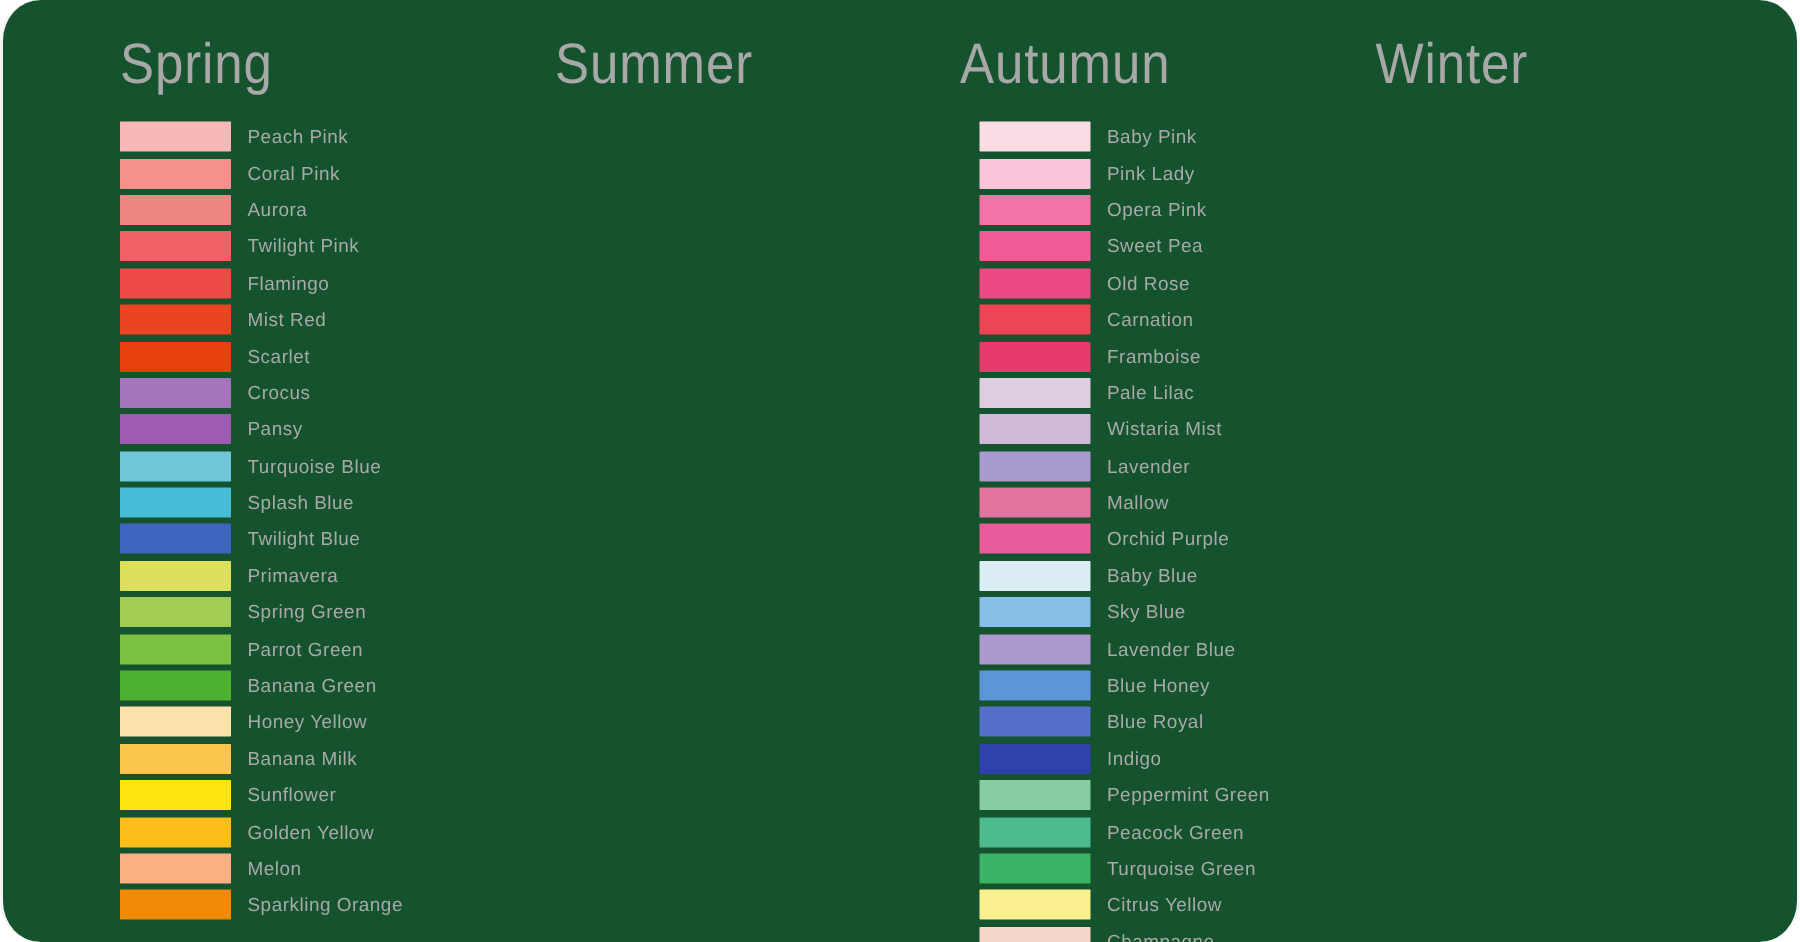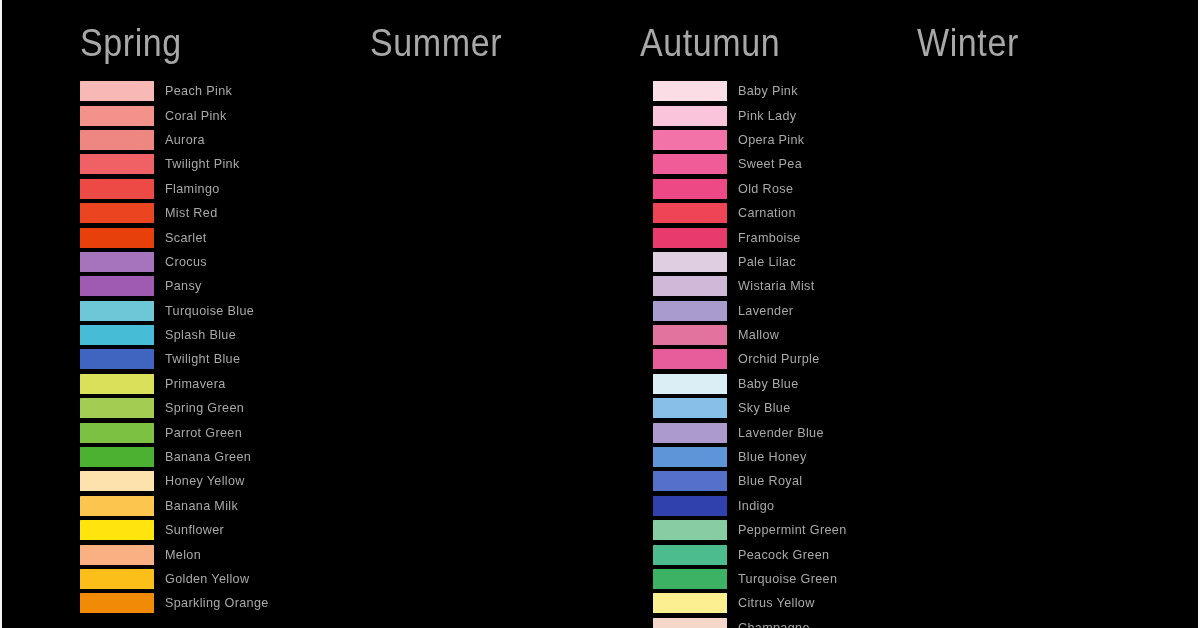--- a/index.html
+++ b/index.html
@@ -11,25 +11,26 @@
     width: 1200px;
     height: 628px;
     overflow: hidden;
     font-family: "Liberation Sans", sans-serif;
     -webkit-font-smoothing: antialiased;
   }
   #page {
     position: relative;
     width: 1200px;
     height: 628px;
-    background: #000000;
+    background: #14532d;
     box-sizing: border-box;
     border-left: 2px solid #f6f3f3;
     border-right: 2px solid #fbfafa;
     overflow: hidden;
+    border-radius: 27px;
   }
   .columns {
     position: absolute;
     left: 0; top: 0;
     width: 1200px;
     height: 628px;
     display: flex;
     flex-direction: row;
   }
   .palette-column {
@@ -179,26 +180,26 @@
           </li>
           <li class="swatch-row">
             <span class="swatch-chip" style="background-color: rgb(252, 198, 78);"></span>
             <span class="swatch-label">Banana Milk</span>
           </li>
           <li class="swatch-row">
             <span class="swatch-chip" style="background-color: rgb(255, 228, 13);"></span>
             <span class="swatch-label">Sunflower</span>
           </li>
           <li class="swatch-row">
+            <span class="swatch-chip" style="background-color: rgb(252, 190, 24);"></span>
+            <span class="swatch-label">Golden Yellow</span>
+          </li>
+          <li class="swatch-row">
             <span class="swatch-chip" style="background-color: rgb(249, 177, 132);"></span>
             <span class="swatch-label">Melon</span>
-          </li>
-          <li class="swatch-row">
-            <span class="swatch-chip" style="background-color: rgb(252, 190, 24);"></span>
-            <span class="swatch-label">Golden Yellow</span>
           </li>
           <li class="swatch-row">
             <span class="swatch-chip" style="background-color: rgb(241, 138, 7);"></span>
             <span class="swatch-label">Sparkling Orange</span>
           </li>
         </ul>
     </div>
 
     <div class="palette-column col-summer">
       <h2 class="season-title">Summer</h2>

